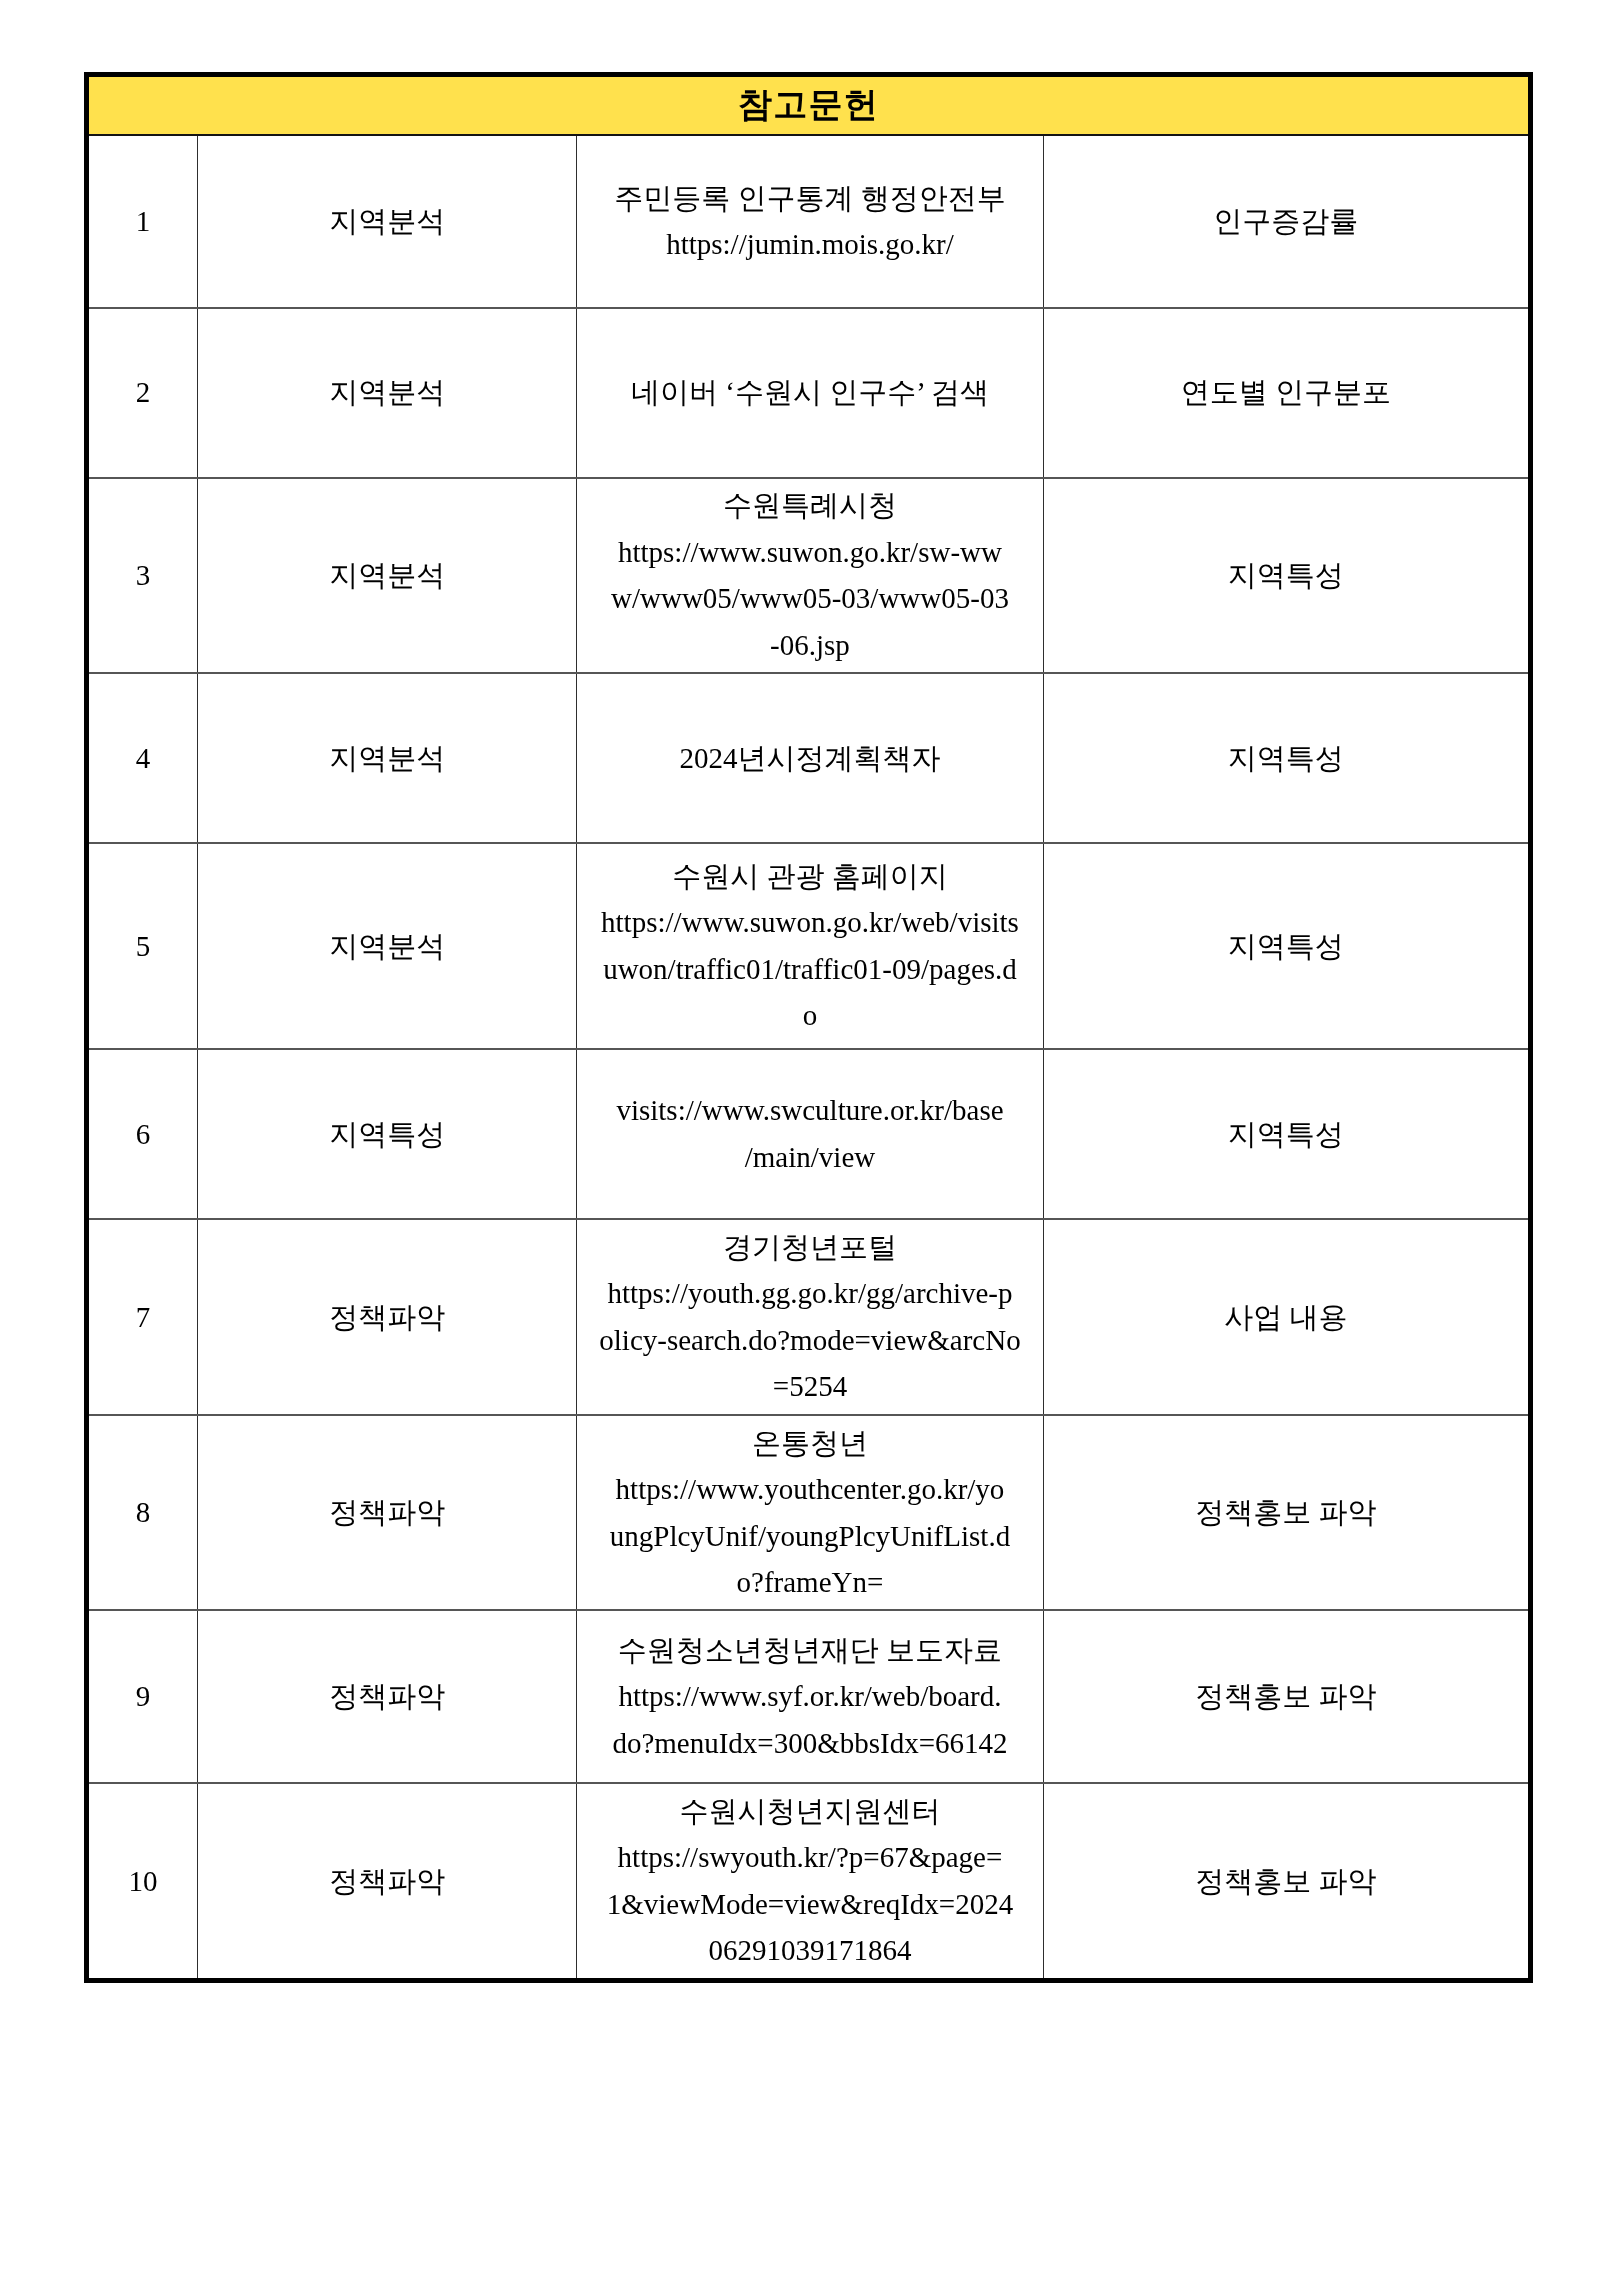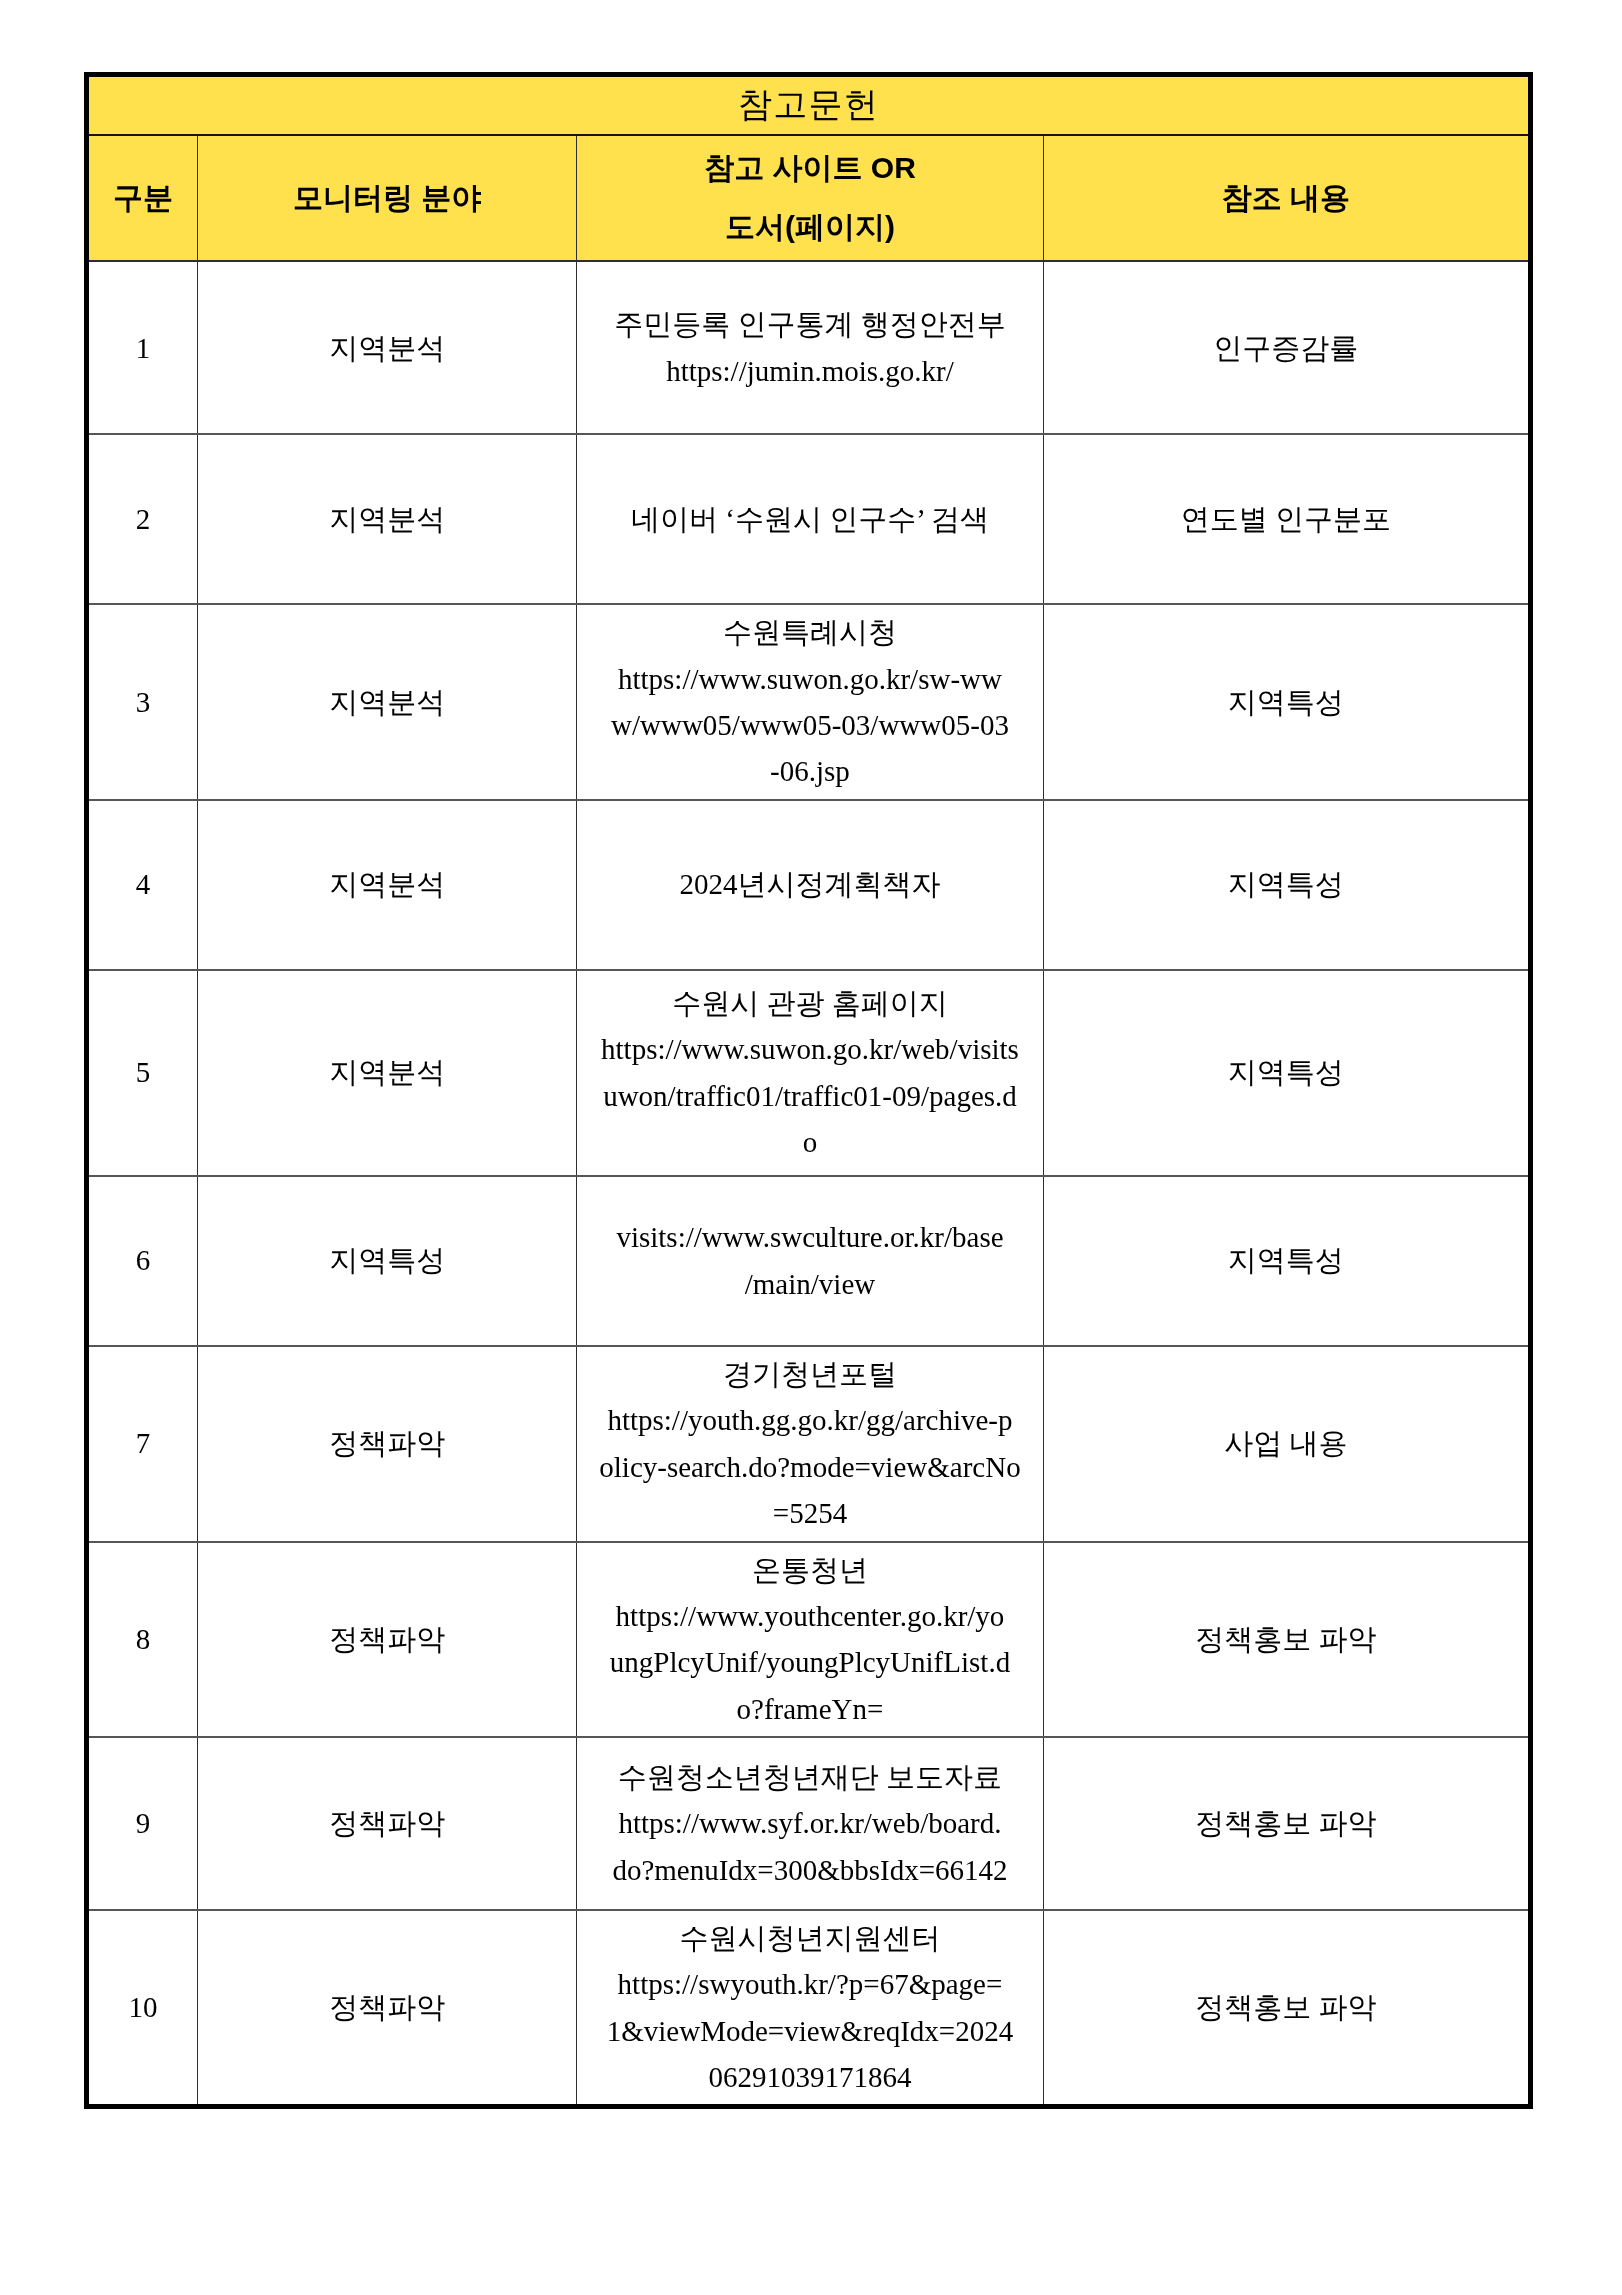--- a/index.html
+++ b/index.html
@@ -40,21 +40,21 @@
     vertical-align: middle;
     overflow: hidden;
   }
 
   
   tr.title-row { height: 60px; }
   tr.title-row th {
     background: #ffe14d;
     border-bottom: 2px solid #141414;
     font-family: "Liberation Sans", "DejaVu Sans", sans-serif;
-    font-weight: normal;
+    font-weight: bold;
     font-size: 34px;
     letter-spacing: 1.3px;
   }
 
   
   tr.header-row { height: 118px; }
   tr.header-row th {
     background: #ffe14d;
     border-bottom: 2.6px solid #2e2e2e;
     font-family: "Liberation Sans", "DejaVu Sans", sans-serif;
@@ -100,27 +100,20 @@
   <table class="ref-table">
     <colgroup>
       <col class="c-no">
       <col class="c-field">
       <col class="c-ref">
       <col class="c-cont">
     </colgroup>
     <tbody>
       <tr class="title-row">
         <th colspan="4">참고문헌</th>
-      </tr>
-      <tr class="header-row">
-        <th>구분</th>
-        <th>모니터링 분야</th>
-        <th>참고 사이트 OR
-도서(페이지)</th>
-        <th>참조 내용</th>
       </tr>
 
       <tr class="data-row r1">
         <td class="cell-no">1</td>
         <td class="cell-field">지역분석</td>
         <td class="cell-ref">주민등록 인구통계 행정안전부
 https://jumin.mois.go.kr/</td>
         <td class="cell-content">인구증감률</td>
       </tr>
       <tr class="data-row r2">

